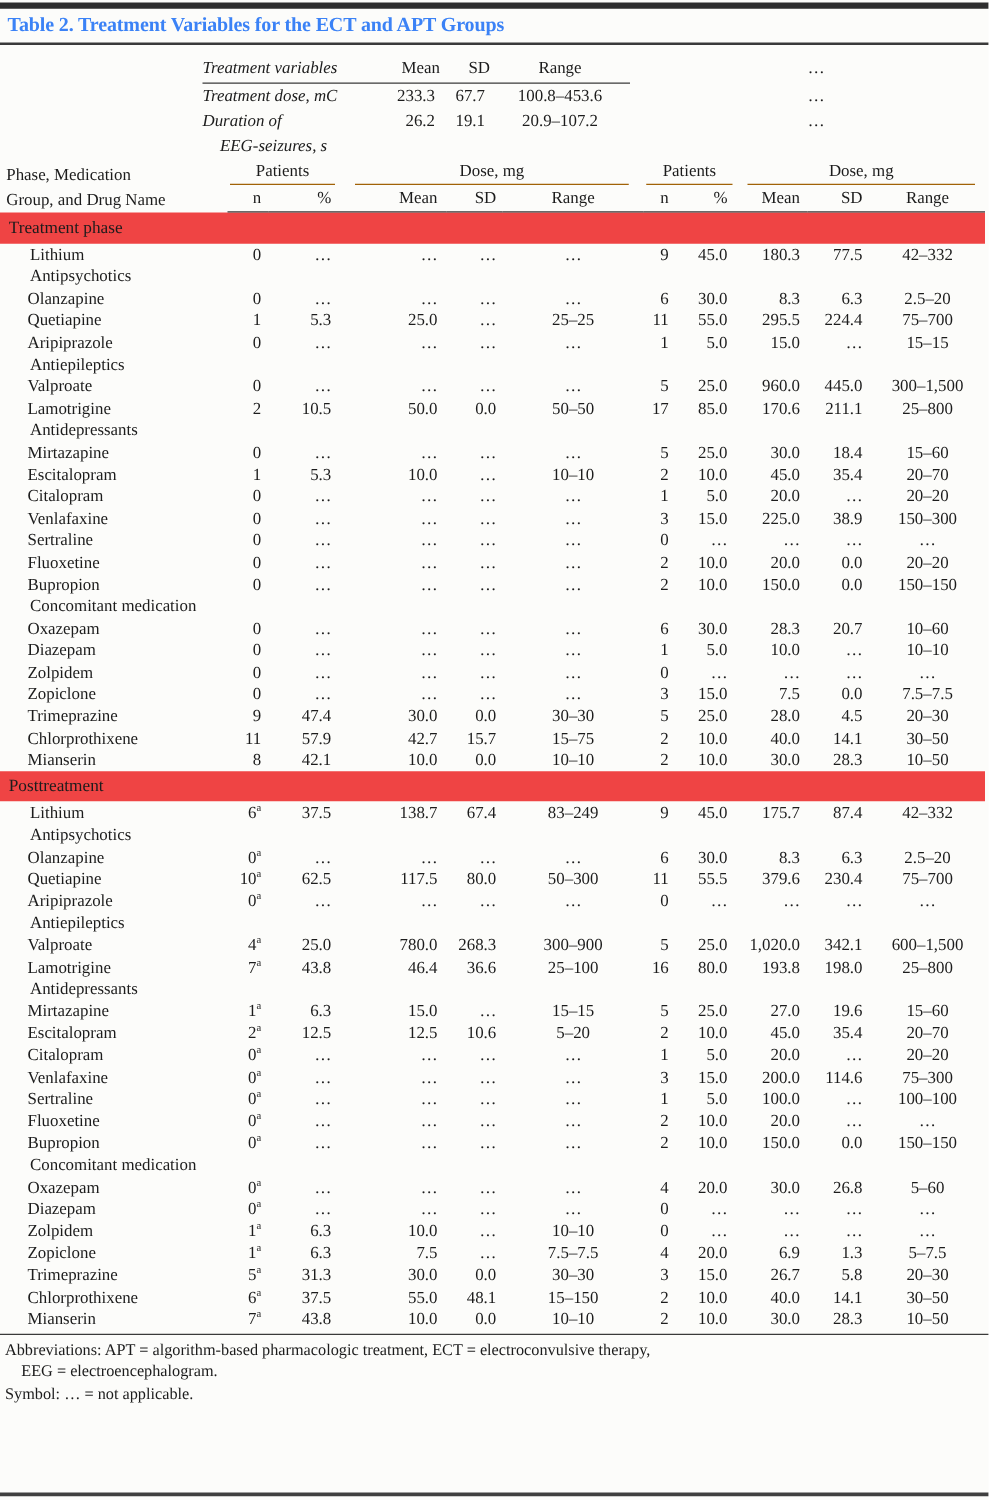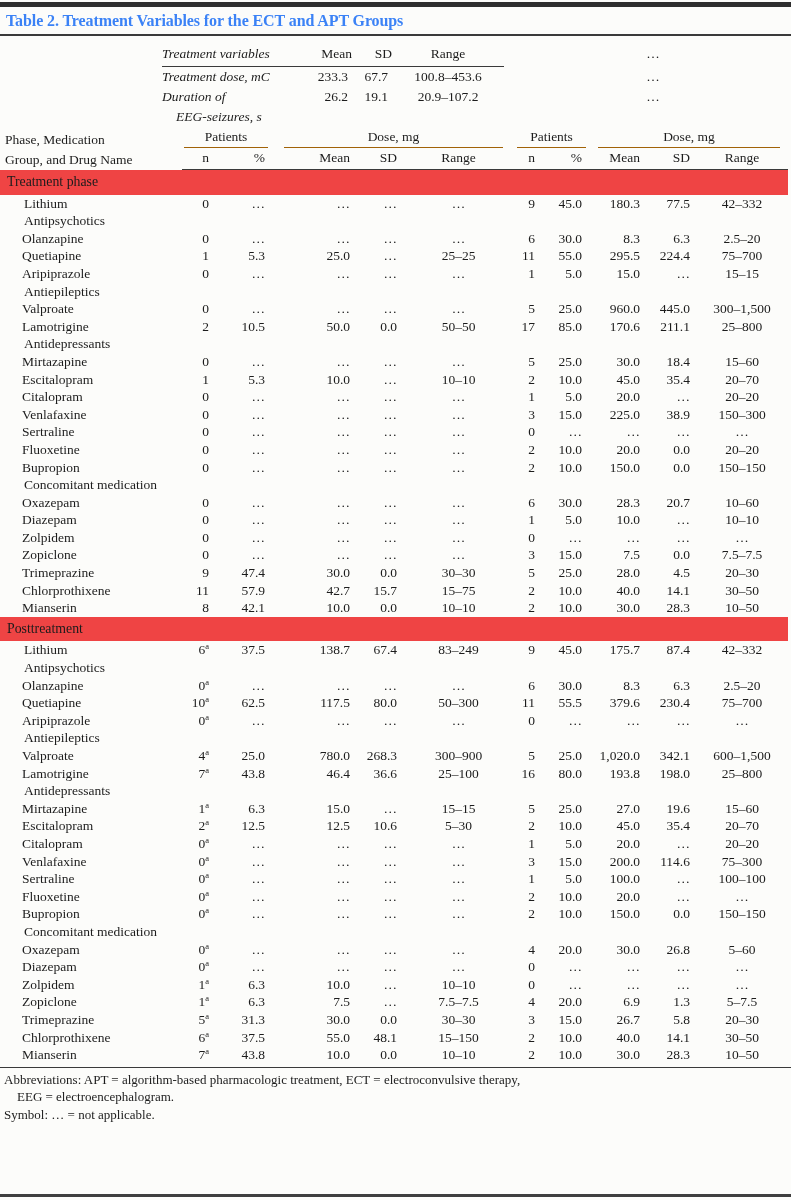--- a/index.html
+++ b/index.html
@@ -543,21 +543,21 @@
           <td class="c8">27.0</td>
           <td class="c9">19.6</td>
           <td class="c10">15–60</td>
         </tr>
         <tr>
           <td class="c0 indent">Escitalopram</td>
           <td class="c1">2<sup>a</sup></td>
           <td class="c2">12.5</td>
           <td class="c3">12.5</td>
           <td class="c4">10.6</td>
-          <td class="c5">5–30</td>
+          <td class="c5">5–20</td>
           <td class="c6">2</td>
           <td class="c7">10.0</td>
           <td class="c8">45.0</td>
           <td class="c9">35.4</td>
           <td class="c10">20–70</td>
         </tr>
         <tr>
           <td class="c0 indent">Citalopram</td>
           <td class="c1">0<sup>a</sup></td>
           <td class="c2">…</td>

